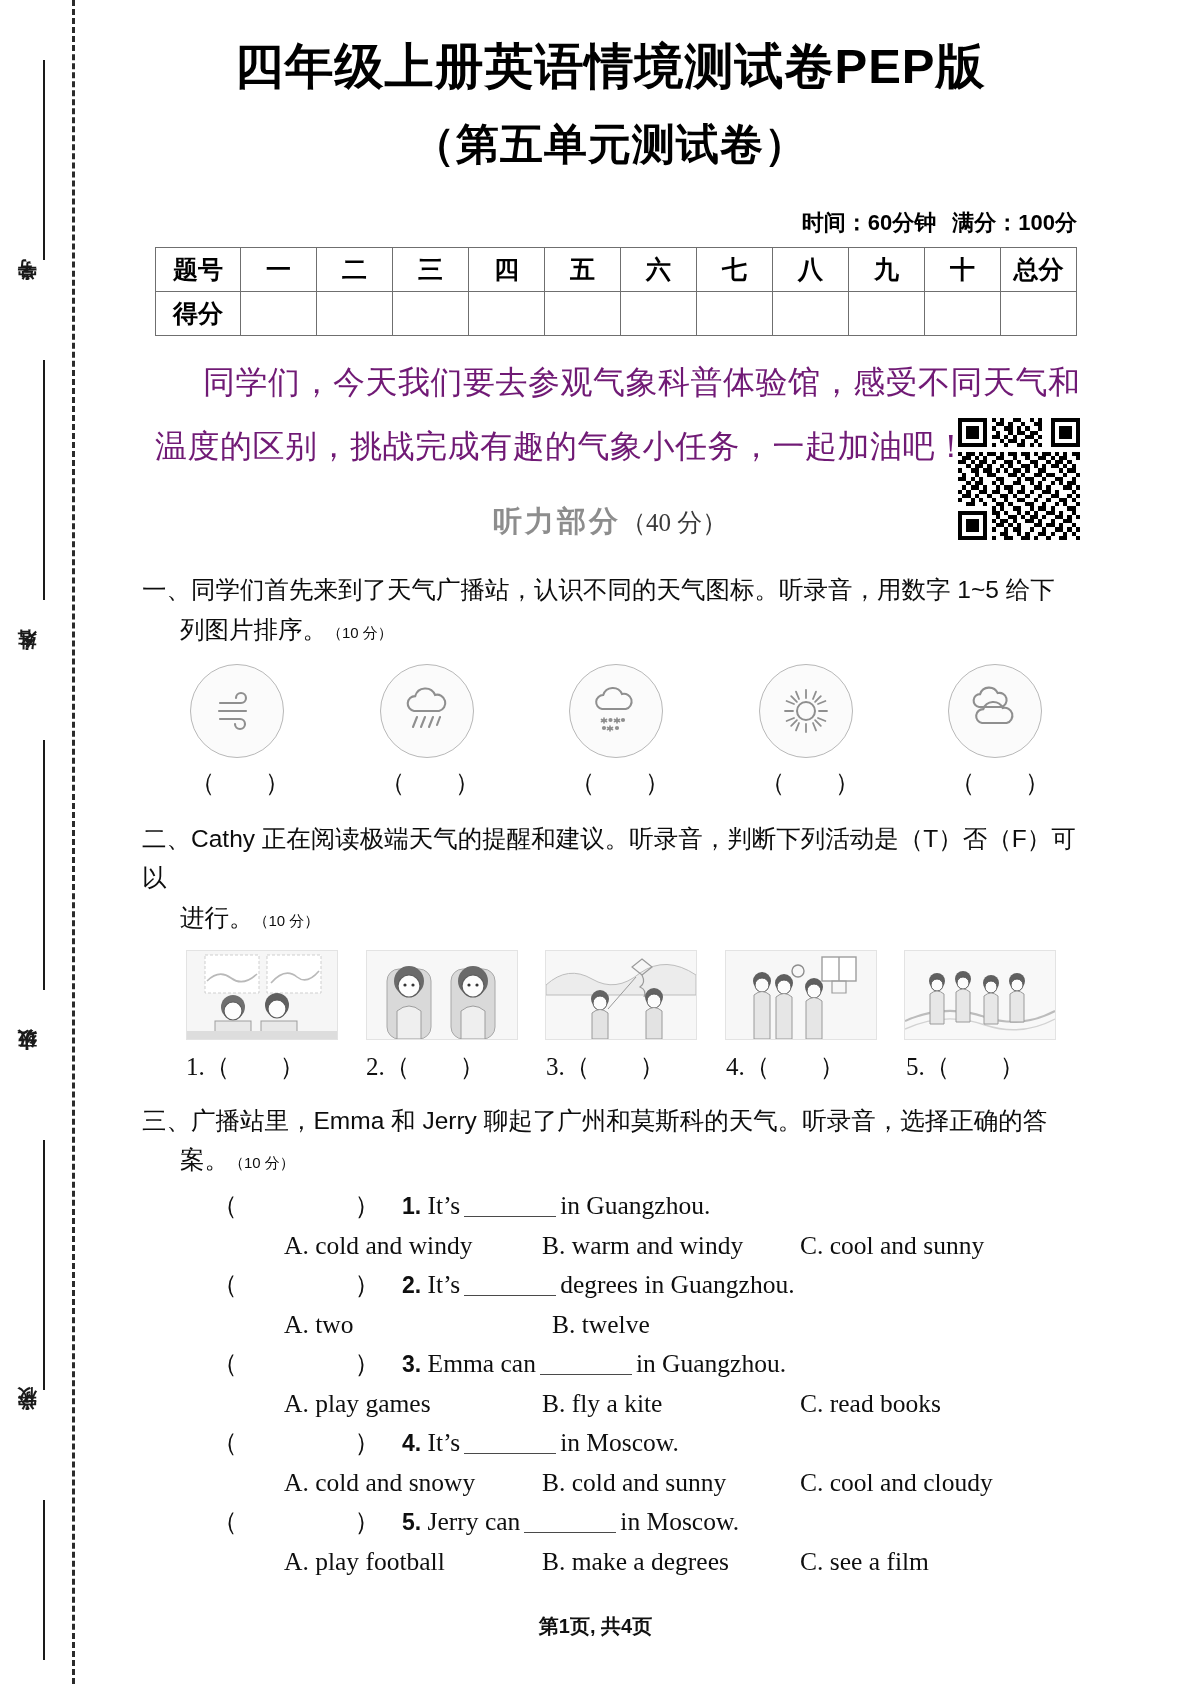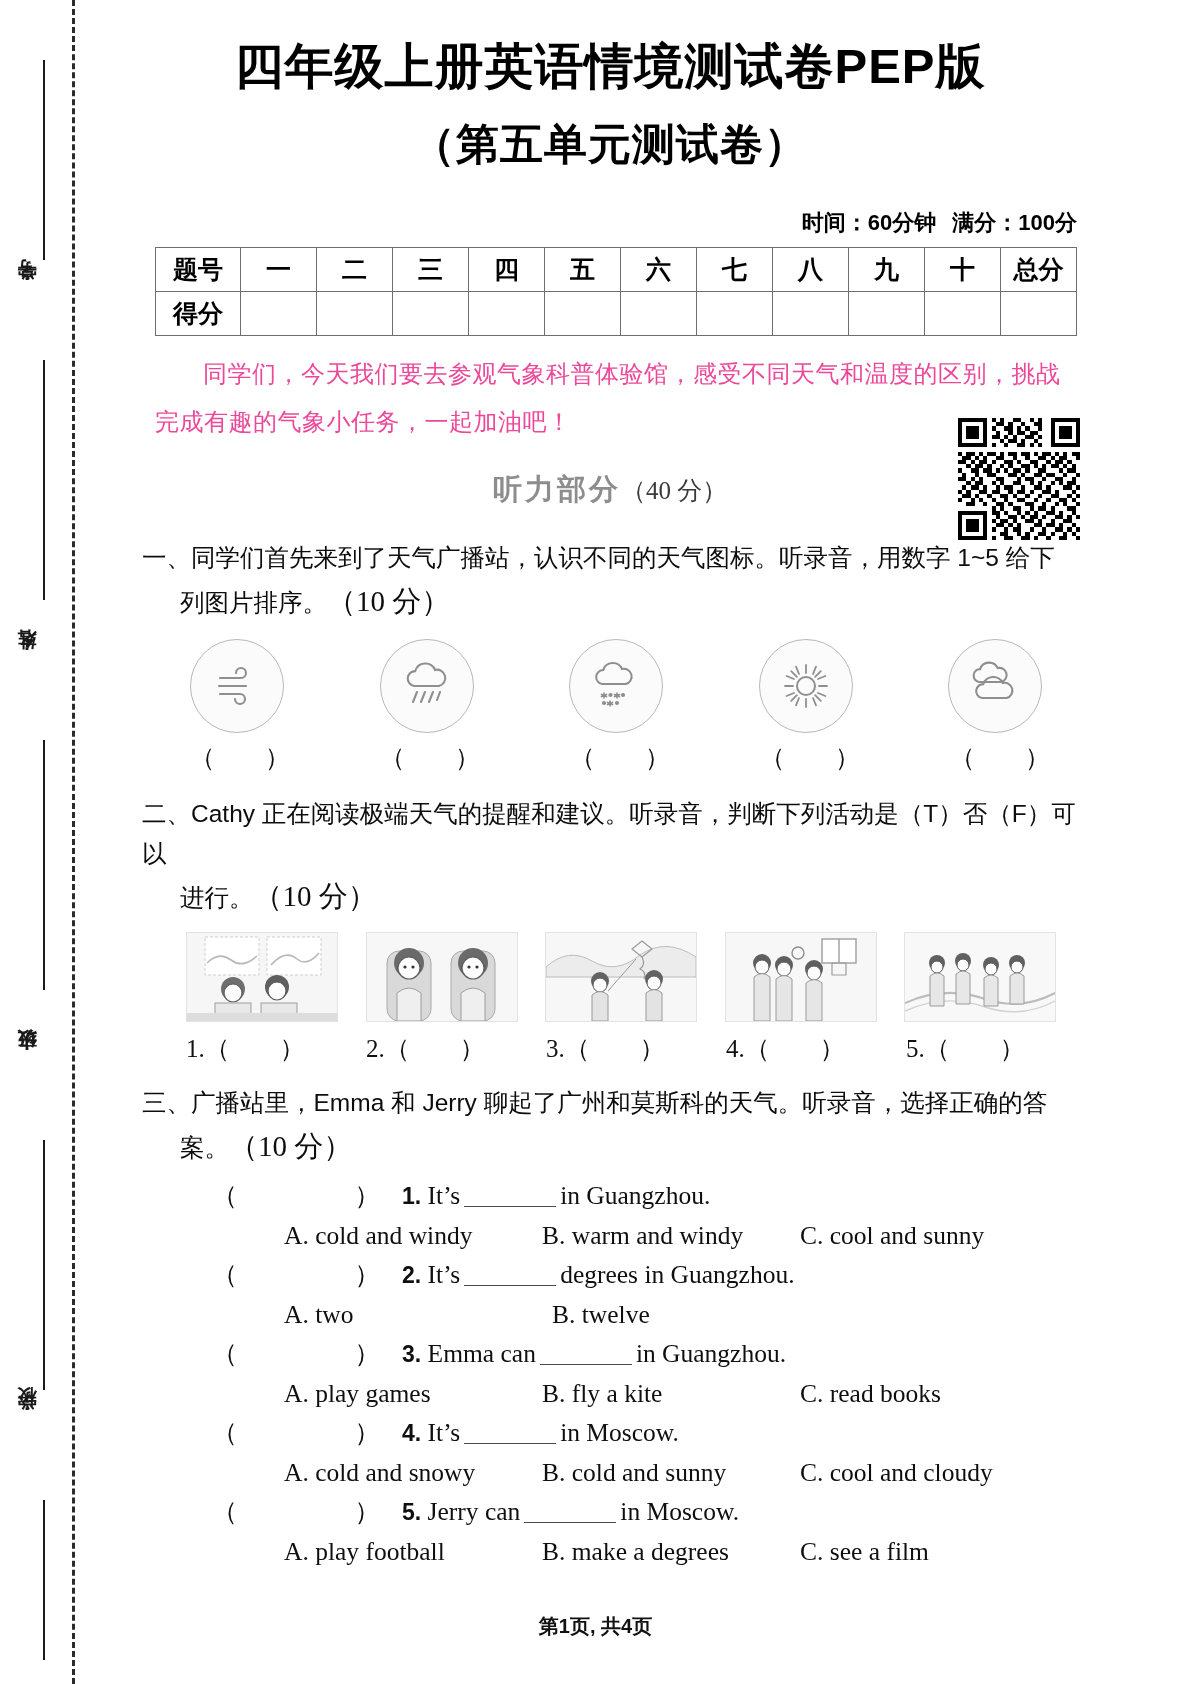--- a/index.html
+++ b/index.html
@@ -105,24 +105,24 @@
     font-size: 25px;
     font-weight: 700;
     color: #000;
   }
   table.score td.head-cell { width: 82px; }
 
   
   .intro {
     margin: 14px 26px 0 45px;
     font-family: "Liberation Serif", "DejaVu Serif", serif;
-    font-size: 24px;
+    font-size: 32px;
     line-height: 2.0;
     text-indent: 48px;
-    color: #ec4899;
+    color: #701a75;
     letter-spacing: 0.5px;
   }
 
   
   .qr {
     position: absolute;
     right: 30px;
     top: 418px;
     width: 122px;
     height: 122px;
@@ -153,23 +153,23 @@
   .q-stem {
     font-family: "Liberation Sans", "DejaVu Sans", sans-serif;
     font-size: 24.5px;
     line-height: 1.62;
     color: #0d0d0d;
     font-weight: 500;
   }
   .q-stem .num { font-weight: 500; }
   .q-stem .indent2 { display:block; padding-left: 38px; }
   .q-pts {
-    font-family: Liberation Serif, serif;
+    font-family: Liberation Sans, sans-serif;
     font-weight: 400;
-    font-size: 29px;
+    font-size: 15px;
     text-align: right;
   }
 
   
   .icon-row {
     display: flex;
     justify-content: space-between;
     align-items: center;
     margin: 14px 42px 0 48px;
   }

